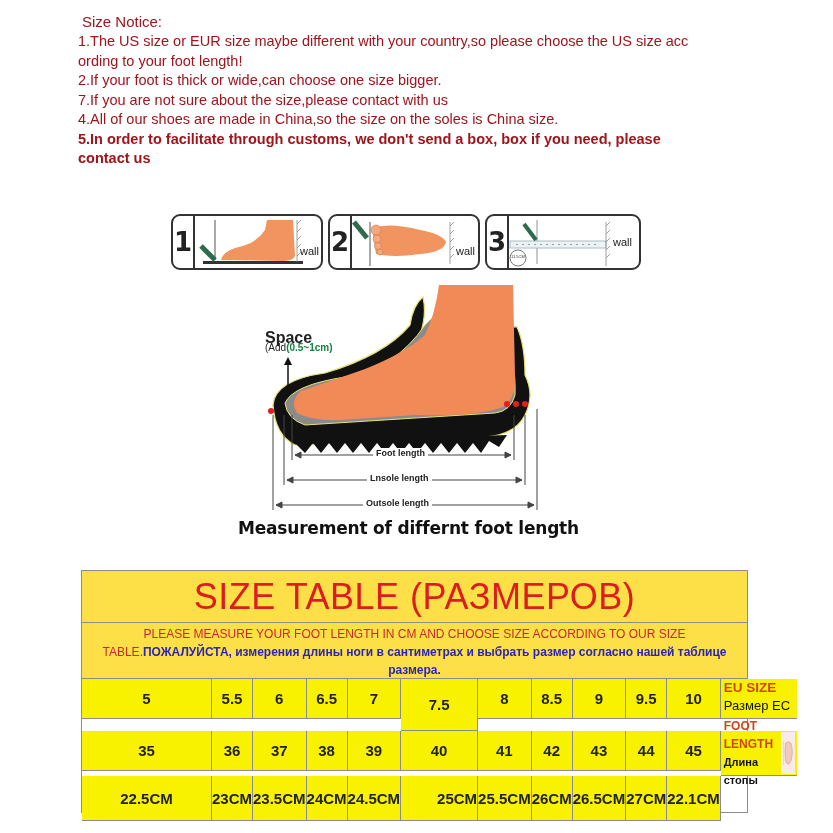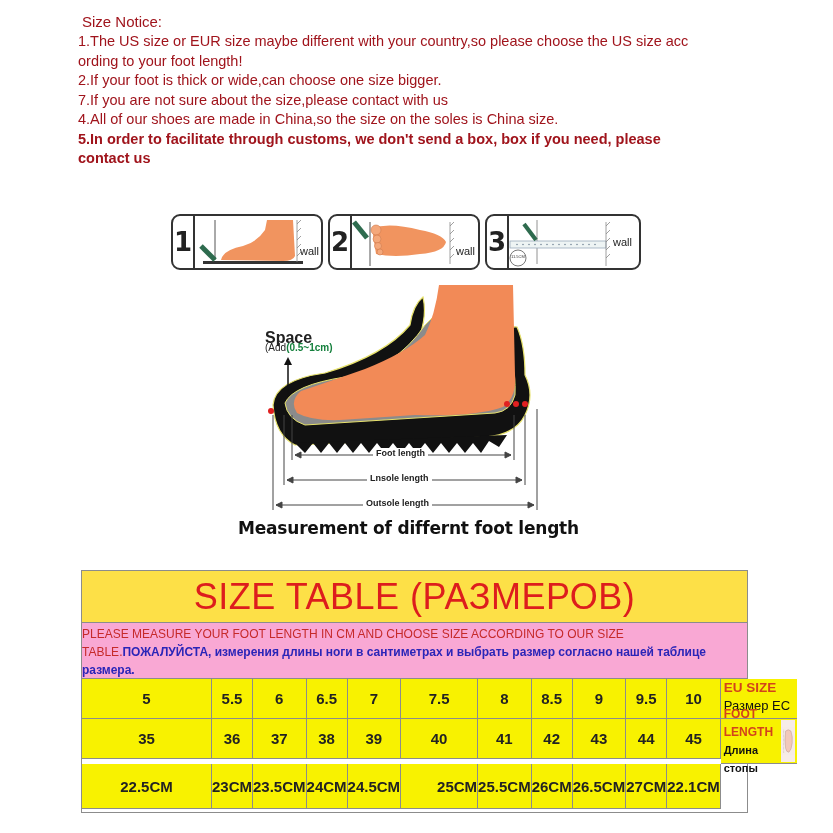--- a/index.html
+++ b/index.html
@@ -23,21 +23,21 @@
   .diagram svg { position:absolute; left:0; top:0; }
   .space-lbl { position:absolute; left:30px; top:44px; font-size:16px; font-weight:bold; color:#222; }
   .space-add { position:absolute; left:30px; top:57px; font-size:10px; color:#222; }
   .space-add .red { color:#15803d; font-size:10px; font-weight:bold; }
   .len-lbl { position:absolute; font-size:9px; font-weight:bold; color:#222; background:#fff; padding:0 3px; }
   .measure-caption { position:absolute; left:238px; top:518px; font-size:17px; font-weight:bold; color:#111; font-family:"DejaVu Sans", sans-serif; letter-spacing:-0.2px; }
 
   
   .size-table { position:absolute; left:81px; top:570px; width:667px; height:243px; border:1px solid #8c8c8c; box-sizing:border-box; }
   .st-title { height:51px; background:#fde047; border-bottom:1px solid #8c8c8c; display:flex; align-items:center; justify-content:center; color:#dd1d1d; font-size:36px; letter-spacing:0.5px; }
-  .st-instr { height:56px; background:#f9a8d4; border-bottom:1px solid #8c8c8c; font-size:12px; line-height:18px; padding-top:2px; box-sizing:border-box; }
+  .st-instr { height:56px; background:#fde047; border-bottom:1px solid #8c8c8c; text-align:center; font-size:12px; line-height:18px; padding-top:2px; box-sizing:border-box; }
   .st-instr .en { color:#c62a2a; }
   .st-instr .ru { color:#2a25b8; font-weight:bold; }
   .st-grid { display:grid; grid-template-columns:130px repeat(11, 1fr); }
   .cell { background:#f8f200; border-right:1px solid #8c8c8c; border-bottom:1px solid #8c8c8c; box-sizing:border-box; display:flex; align-items:center; justify-content:center; font-weight:bold; font-size:15px; color:#222; }
   .cell:nth-child(12n) { border-right:none; }
   .hdr { justify-content:flex-start; align-items:flex-start; flex-direction:column; padding-left:3px; font-weight:normal; }
   .hdr .en { color:#d3431b; font-size:13.5px; font-weight:bold; line-height:18px; }
   .hdr .ru { color:#111; font-size:13px; line-height:18px; }
   .hdr-ft { flex-direction:row; justify-content:space-between; align-items:center; padding:0 2px 0 3px; }
   .hdr-ft .txt { display:flex; flex-direction:column; }
@@ -192,21 +192,21 @@
     <span class="en">PLEASE MEASURE YOUR FOOT LENGTH IN CM AND CHOOSE SIZE ACCORDING TO OUR SIZE TABLE.</span><span class="ru">ПОЖАЛУЙСТА, измерения длины ноги в сантиметрах и выбрать размер согласно нашей таблице размера.</span>
   </div>
 
   <div class="st-grid">
 
     <div class="cell" style="height:40px;">5</div>
     <div class="cell" style="height:40px;">5.5</div>
     <div class="cell" style="height:40px;">6</div>
     <div class="cell" style="height:40px;">6.5</div>
     <div class="cell" style="height:40px;">7</div>
-    <div class="cell" style="height:40px;">7.5</div>
+    <div class="cell" style="height:52px;">7.5</div>
     <div class="cell" style="height:40px;">8</div>
     <div class="cell" style="height:40px;">8.5</div>
     <div class="cell" style="height:40px;">9</div>
     <div class="cell" style="height:40px;">9.5</div>
     <div class="cell" style="height:40px;">10</div>
 
     <div class="cell hdr" style="height:40px;">
       <span class="en">EU SIZE</span>
       <span class="ru">Размер ЕС</span>
     </div>

